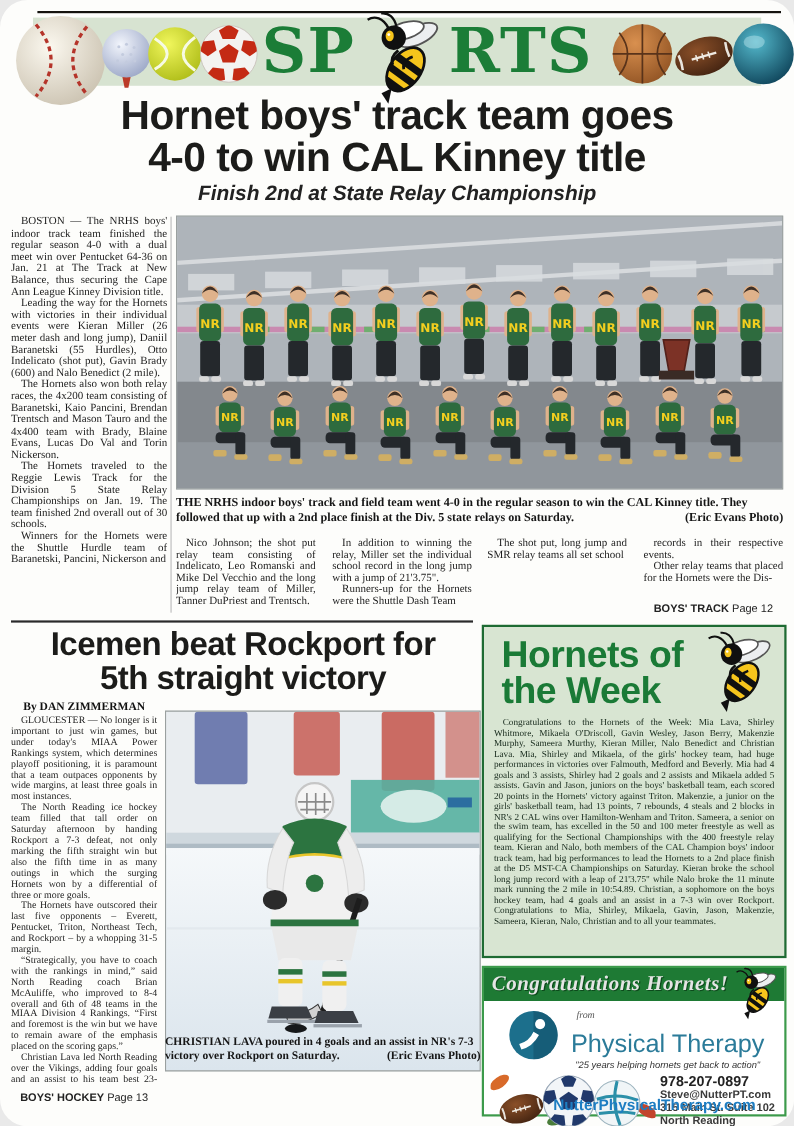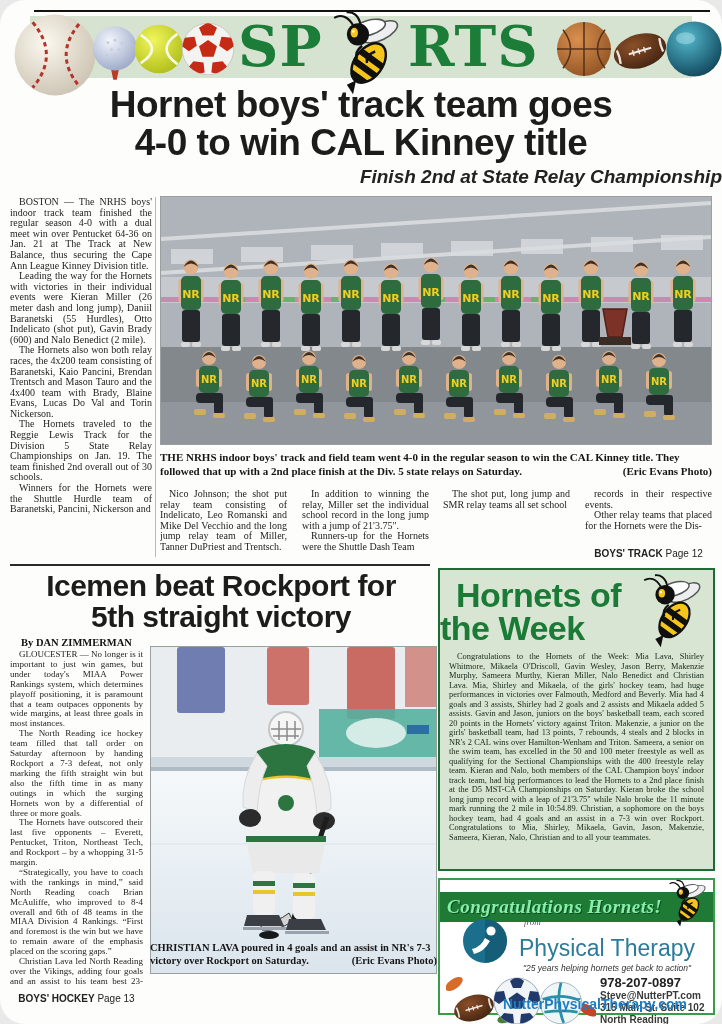--- a/index.html
+++ b/index.html
@@ -12,21 +12,21 @@
   .toprule { left:34px; top:10px; width:676px; height:2px; background:#15130f; z-index:1; }
   .masthead { left:30px; top:16px; width:662px; height:62px; background:#d7e3d1; z-index:2; }
   .masthead svg { position:absolute; }
   .sports-word { position:absolute; font-family:"DejaVu Serif", serif; font-weight:bold;
                  color:#1b7d37; font-size:56px; line-height:60px; letter-spacing:1px; z-index:4; }
 
   
   .headline { left:0; top:86px; width:722px; text-align:center;
               font-family:"Liberation Sans", sans-serif; font-weight:bold; color:#1c1c1a;
               font-size:37px; line-height:38px; letter-spacing:-0.5px; }
-  .subhead  { left:0; top:166px; width:722px; text-align:right;
+  .subhead  { left:0; top:166px; width:722px; text-align:center;
               font-family:"Liberation Sans", sans-serif; font-weight:bold; font-style:italic;
               color:#222; font-size:19px; }
 
   
   .news p { margin:0; text-align:justify; text-indent:9px; color:#1d1d1d; }
   .colmain { font-size:10px; line-height:10.6px; }
   .colsmall { font-size:9px;  line-height:9.9px; }
   .vrule { width:1px; background:#b9b9b9; }
 
   .photo-frame { border:1px solid #9aa09f; background:#c7ccd0; box-sizing:border-box; }
@@ -50,22 +50,22 @@
   .hw-box { background:#d8e5d2; border:2.5px solid #1e6b33; box-sizing:border-box; }
   .hw-title { font-family:"Liberation Sans", sans-serif; font-weight:bold; color:#1a7a36;
               font-size:34px; line-height:33px; letter-spacing:-0.5px; }
   .hw-body { font-size:8.4px; line-height:9.5px; text-align:justify; text-indent:8px;
              color:#15281a; overflow:hidden; }
 
   
   .ad-box { background:#fff; border:2px solid #3c9a4b; box-sizing:border-box; }
   .ad-banner { background:#1e7a34; height:30px; }
   .ad-banner-text { font-family:"Liberation Serif", serif; font-style:italic; font-weight:bold;
-                    color:#86efac; font-size:19px; line-height:30px; padding-left:7px; letter-spacing:0.5px;
-                    text-shadow:1px 1px 0 #0d4a1c;margin-top:12px; }
+                    color:#e5e5e5; font-size:19px; line-height:30px; padding-left:7px; letter-spacing:0.5px;
+                    text-shadow:1px 1px 0 #0d4a1c; }
   .teal { color:#2b7b99; font-family:"Liberation Sans", sans-serif; }
   .ad-from { font-style:italic; font-size:9px; color:#555; }
   .ad-tag { font-style:italic; font-size:8.5px; color:#333; font-family:"Liberation Sans", sans-serif; }
   .ad-contact { font-family:"Liberation Sans", sans-serif; font-weight:bold; color:#3a3a3a;
                 font-size:10px; line-height:12px; }
   .ad-phone { font-size:13px; color:#222; line-height:15px; }
   .ad-site { font-family:"Liberation Sans", sans-serif; font-weight:bold; color:#1d7dc2; font-size:14px; }
 </style>
 </head>
 <body>
@@ -432,21 +432,21 @@
     </svg>
   </div>
 
   <div class="abs caption-sm" style="left:150px; top:942px; width:287px;">
     <span>CHRISTIAN LAVA poured in 4 goals and an assist in NR's 7-3 victory over Rockport on Saturday.</span>
     <span class="credit" style="position:absolute; right:0; bottom:0; font-weight:bold;">(Eric Evans Photo)</span>
   </div>
 
   <div class="abs hw-box" style="left:438px; top:568px; width:277px; height:303px;">
     <div class="hw-title" style="padding:9px 0 0 16px;">Hornets of</div>
-    <div class="hw-title" style="padding:0 0 0 0;">the Week</div>
+    <div class="hw-title" style="padding:0 0 0 16px;">the Week</div>
     <svg style="position:absolute; right:4px; top:0px;" width="72" height="84">
         <use href="#hornet"></use>
       </svg>
     <div class="hw-body" style="margin:7px 9px 0 9px; height:206px;">Congratulations to the Hornets of the Week: Mia Lava, Shirley Whitmore, Mikaela O'Driscoll, Gavin Wesley, Jason Berry, Makenzie Murphy, Sameera Murthy, Kieran Miller, Nalo Benedict and Christian Lava. Mia, Shirley and Mikaela, of the girls' hockey team, had huge performances in victories over Falmouth, Medford and Beverly. Mia had 4 goals and 3 assists, Shirley had 2 goals and 2 assists and Mikaela added 5 assists. Gavin and Jason, juniors on the boys' basketball team, each scored 20 points in the Hornets' victory against Triton. Makenzie, a junior on the girls' basketball team, had 13 points, 7 rebounds, 4 steals and 2 blocks in NR's 2 CAL wins over Hamilton-Wenham and Triton. Sameera, a senior on the swim team, has excelled in the 50 and 100 meter freestyle as well as qualifying for the Sectional Championships with the 400 freestyle relay team. Kieran and Nalo, both members of the CAL Champion boys' indoor track team, had big performances to lead the Hornets to a 2nd place finish at the D5 MST-CA Championships on Saturday. Kieran broke the school long jump record with a leap of 21'3.75" while Nalo broke the 11 minute mark running the 2 mile in 10:54.89. Christian, a sophomore on the boys hockey team, had 4 goals and an assist in a 7-3 win over Rockport. Congratulations to Mia, Shirley, Mikaela, Gavin, Jason, Makenzie, Sameera, Kieran, Nalo, Christian and to all your teammates.</div>
   </div>
 
   <div class="abs ad-box" style="left:438px; top:878px; width:277px; height:137px;">
     <div class="ad-banner">
       <div class="ad-banner-text">Congratulations Hornets!</div>
     </div>

